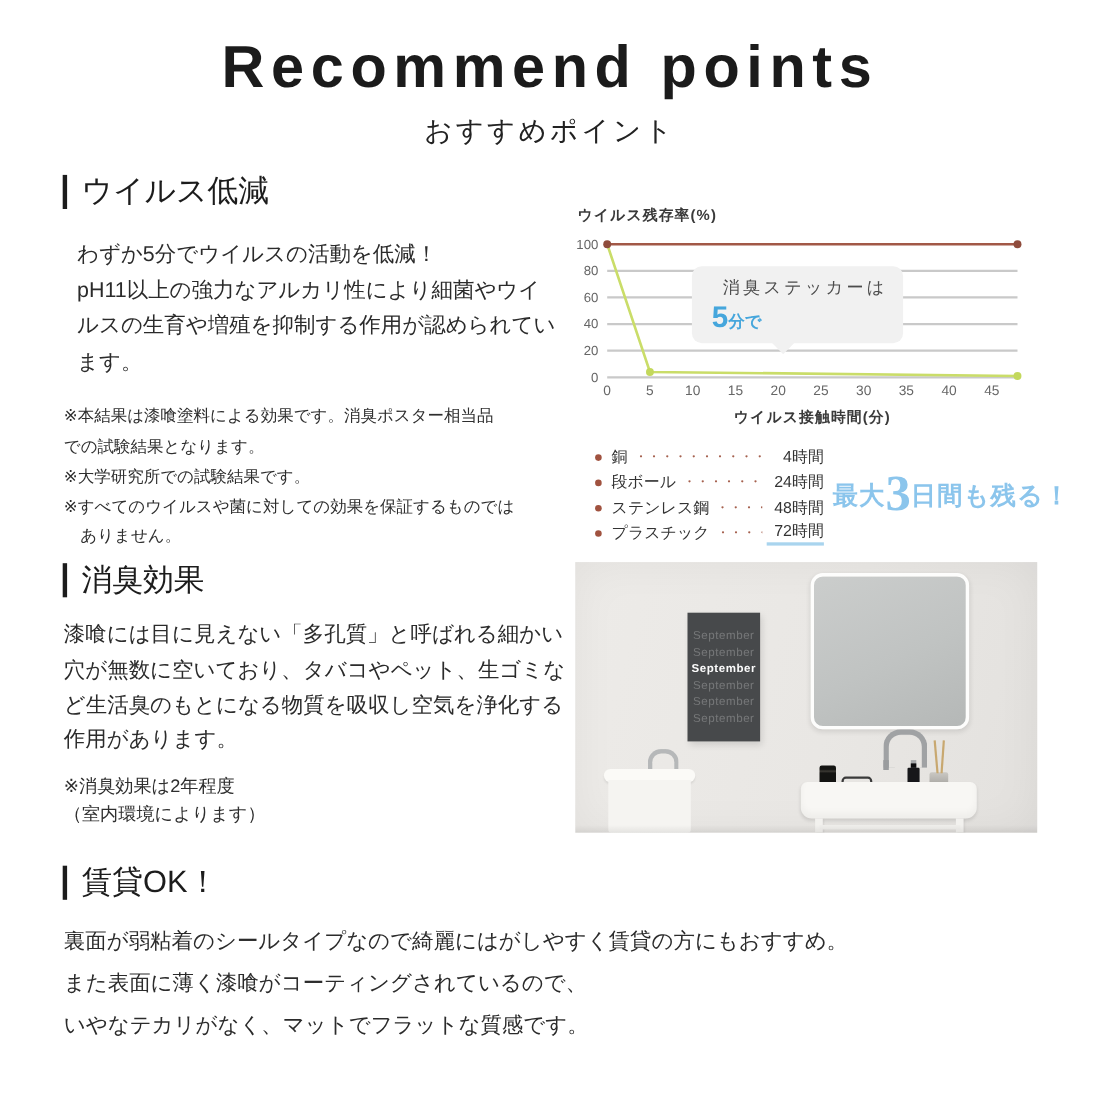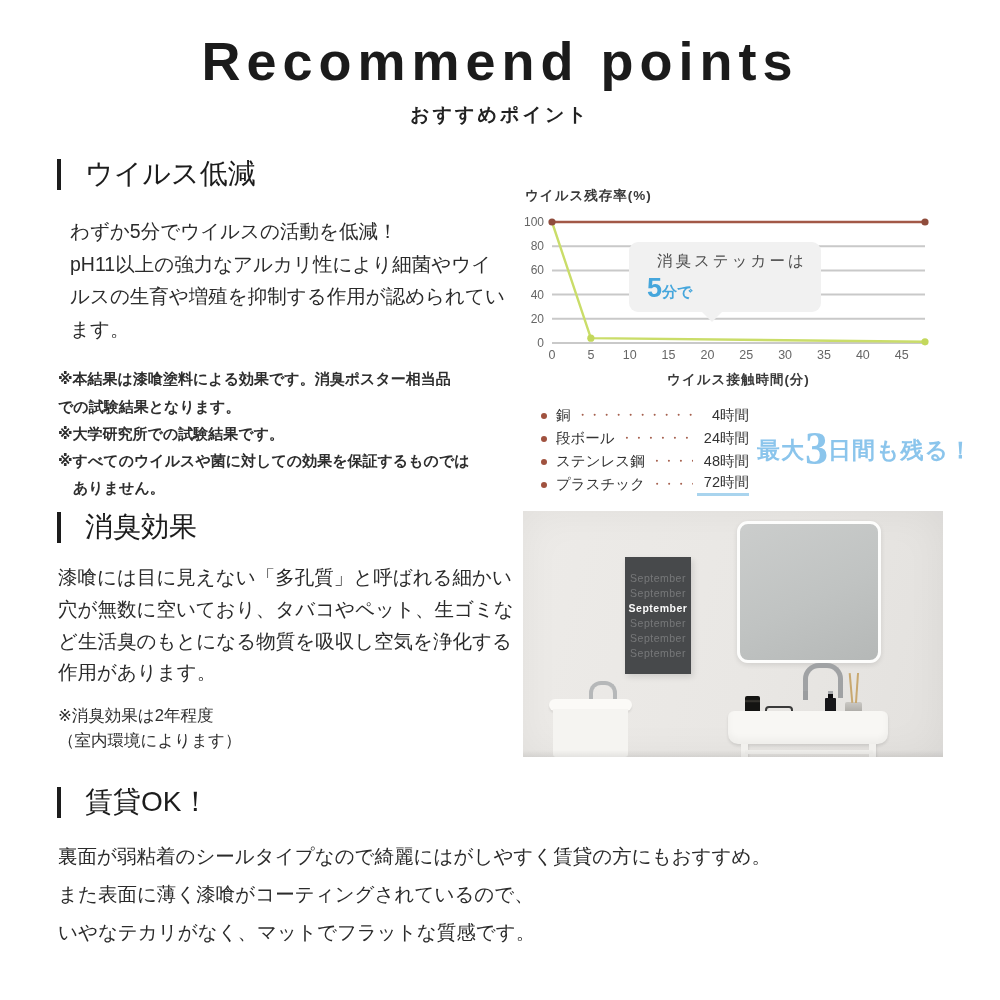--- a/index.html
+++ b/index.html
@@ -2,30 +2,30 @@
 <html><head>
 <meta charset="utf-8">
 <style>
   html,body{margin:0;padding:0;background:#fff;}
   .page{position:relative;width:1000px;height:1000px;background:#ffffff;overflow:hidden;
         font-family:"Liberation Sans","DejaVu Sans",sans-serif;color:#2c2c2c;}
 
   
   .header{position:absolute;top:30px;left:0;right:0;text-align:center;}
   .page-title{font-size:54px;font-weight:700;letter-spacing:6px;color:#1b1b1b;margin:0;}
-  .page-subtitle{font-size:19px;letter-spacing:3px;color:#222;margin-top:10px;font-weight:700;}
-
-  
-  .sec-h{display:flex;align-items:center;gap:24px;font-size:28px;font-weight:500;color:#1c1c1c;}
+  .page-subtitle{font-size:25px;letter-spacing:3px;color:#222;margin-top:10px;font-weight:400;}
+
+  
+  .sec-h{display:flex;align-items:center;gap:13px;font-size:28px;font-weight:500;color:#1c1c1c;}
   .sec-bar{width:4px;height:31px;background:#1c1c1c;flex:0 0 auto;}
 
   
   .sec1-left{position:absolute;left:57px;top:155px;width:452px;}
   .sec1-left .body{margin:22px 0 0 13px;font-size:19.5px;line-height:1.67;white-space:pre-line;color:#2b2b2b;}
-  .sec1-left .notes{margin:20px 0 0 1px;font-size:15px;line-height:1.82;white-space:pre-line;color:#2e2e2e;font-weight:bold;}
+  .sec1-left .notes{margin:20px 0 0 1px;font-size:15px;line-height:1.82;white-space:pre-line;color:#2e2e2e;}
 
   .sec2-left{position:absolute;left:57px;top:508px;width:460px;}
   .sec2-left .body{margin:16px 0 14px 1px;font-size:19.5px;line-height:1.63;white-space:pre-line;color:#2b2b2b;}
   .sec2-left .note{margin:14px 0 0 1px;font-size:16.5px;line-height:1.5;white-space:pre-line;color:#2e2e2e;}
 
   .sec3{position:absolute;left:57px;top:783px;width:900px;}
   .sec3 .body{margin:16px 0 0 1px;font-size:19.5px;line-height:1.95;white-space:pre-line;color:#2b2b2b;}
 
   
   .chart-wrap{position:absolute;left:523px;top:186px;width:434px;height:312px;}

